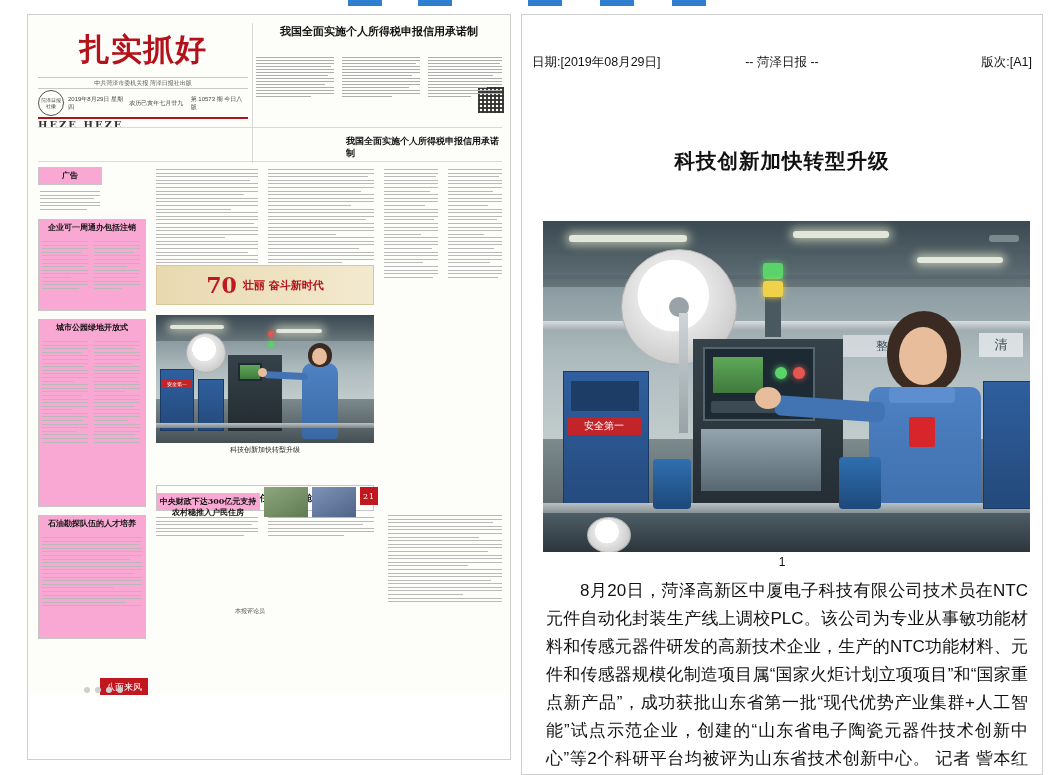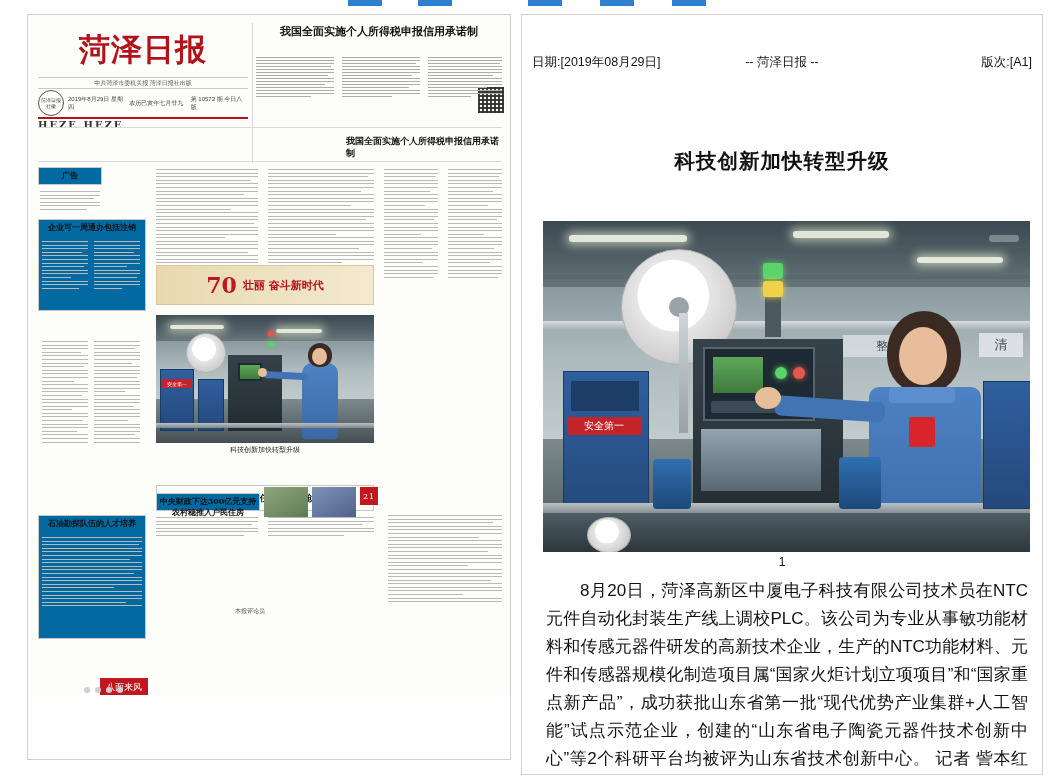--- a/index.html
+++ b/index.html
@@ -112,21 +112,21 @@
   }
 
   
   .tlines { position: absolute; }
   .tlines i {
     display: block; height: 1px; background: #b9b9b9; margin-bottom: 2.6px;
   }
   .tlines.dense i { margin-bottom: 2px; background: #adadad; }
 
   .boxed {
-    position: absolute; border: 1px solid #c7c7c7; background: #0369a1;
+    position: absolute; border: 1px solid #c7c7c7; background: #f9a8d4;
   }
   .box-title {
     font-family: "DejaVu Serif", serif;
     font-size: 8px; font-weight: bold; color: #111;
     text-align: center; padding: 2px 0 1px;
   }
   .red-strip {
     position: absolute; background: #c1181f; color: #fff;
     font-size: 8px; font-family: "DejaVu Serif", serif;
     display: flex; align-items: center; justify-content: center;
@@ -332,21 +332,21 @@
     <div class="seg" style="width:38px;background:#ffffff;"></div>
     <div class="seg" style="width:34px;background:#2f7fd0;"></div>
     <div class="seg" style="flex:1;background:#ffffff;"></div>
   </div>
 
   <div class="left-pane">
 
     <div class="paper">
 
       <div class="masthead">
-        <span class="masthead-title">菏泽日报</span>
+        <span class="masthead-title">扎实抓好</span>
       </div>
       <div class="masthead-sub">中共菏泽市委机关报  菏泽日报社出版</div>
       <div class="masthead-band">
         <span class="seal">菏泽日报 社徽</span>
         <span class="masthead-meta">2019年8月29日  星期四</span>
         <span class="masthead-meta">农历己亥年七月廿九</span>
         <span class="masthead-meta">第 10573 期  今日八版</span>
       </div>
       <div class="qr"></div>
       <div class="masthead-en">HEZE HEZE</div>
@@ -447,20 +447,23 @@
           <i style="width:100%"></i>
           <i style="width:72%"></i>
           <i style="width:100%"></i>
           <i style="width:100%"></i>
           <i style="width:94%"></i>
           <i style="width:100%"></i>
           <i style="width:100%"></i>
           <i style="width:60%"></i>
       </div>
 
+      <div class="boxed" style="left:10px; top:304px; width:108px; height:188px;">
+        <div class="box-title">城市公园绿地开放式</div>
+      </div>
       <div class="tlines" style="left:14px; top:326px; width:46px;">
         <i style="width:100%"></i>
           <i style="width:100%"></i>
           <i style="width:100%"></i>
           <i style="width:84%"></i>
           <i style="width:100%"></i>
           <i style="width:100%"></i>
           <i style="width:100%"></i>
           <i style="width:92%"></i>
           <i style="width:100%"></i>

